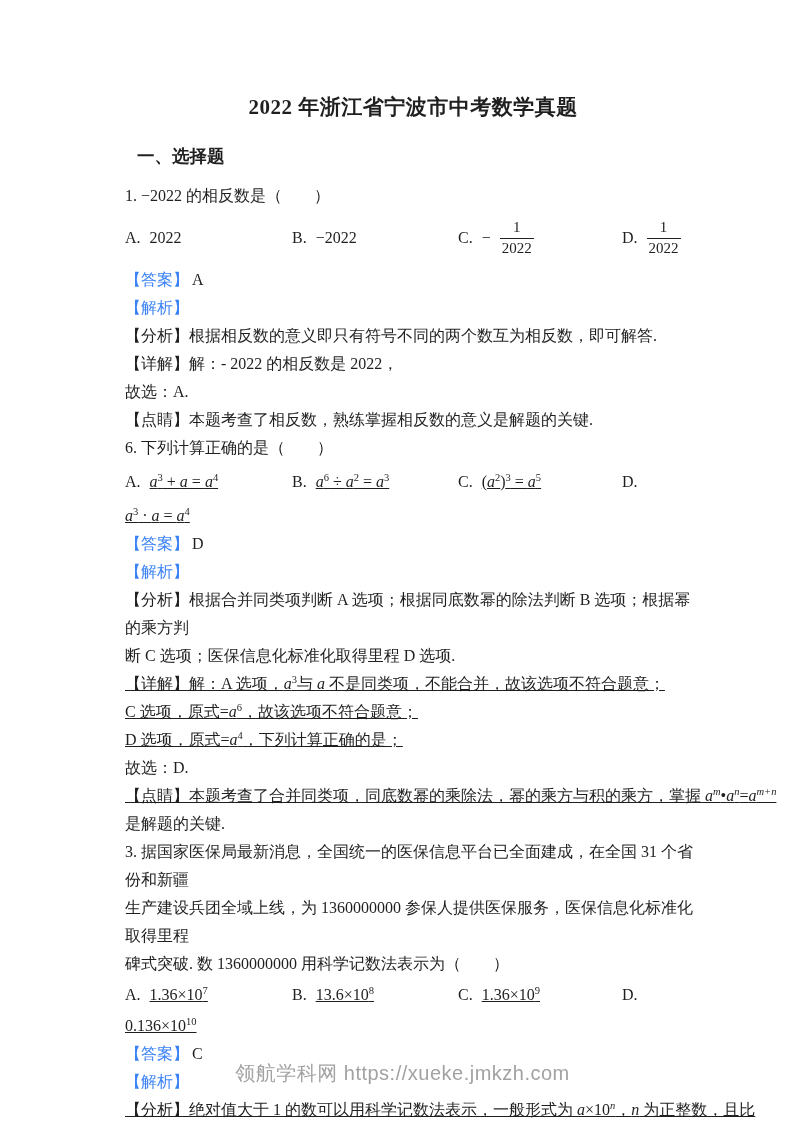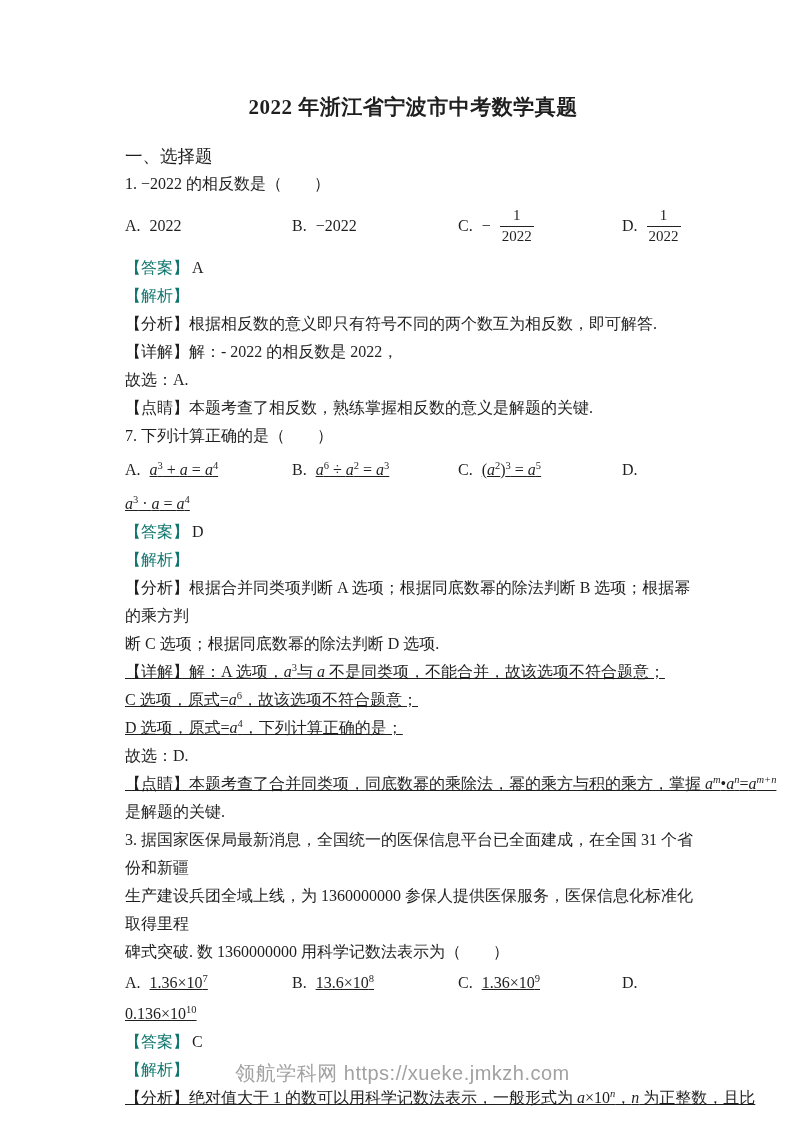--- a/index.html
+++ b/index.html
@@ -7,23 +7,23 @@
     position:relative; width:793px; height:1122px; background:#ffffff;
     font-family:"Liberation Serif","DejaVu Serif",serif; color:#1f1f1f;
     overflow:hidden;
     padding-left:12px;
   }
   .content { padding:92px 104px 0 113px; }
   .doc-title {
     font-size:21px; font-weight:bold; text-align:center;
     margin:0 0 20px 0; letter-spacing:0.5px; line-height:30px;
   }
-  .section-hdr { font-weight:normal; font-size:17.5px; line-height:28px; margin:0; }
+  .section-hdr { font-weight:bold; font-size:17.5px; line-height:28px; margin:12px; }
   .line { margin:0; font-size:16px; line-height:28px; }
-  .tag { color:#0f766e; }
+  .tag { color:#3b82f6; }
   .ans-val { margin-left:3px; }
   .m span, .m sup { font-family:"Liberation Serif","DejaVu Serif",serif; }
   .m { white-space:pre;text-decoration:underline; }
   .vi { font-style:italic; }
   sup { font-size:10.5px; line-height:0; }
   .opts-row {
     display:grid; grid-template-columns:167px 166px 164px 1fr;
     font-size:16px; align-items:center;
   }
   .opts-row.tall { height:56px; }
@@ -78,21 +78,21 @@
       </span>
     </div>
 
     <p class="line"><span class="tag">【答案】</span><span class="ans-val">A</span></p>
     <p class="line"><span class="tag">【解析】</span></p>
     <p class="line">【分析】根据相反数的意义即只有符号不同的两个数互为相反数，即可解答.</p>
     <p class="line">【详解】解：- 2022 的相反数是 2022，</p>
     <p class="line">故选：A.</p>
     <p class="line">【点睛】本题考查了相反数，熟练掌握相反数的意义是解题的关键.</p>
 
-    <p class="line">7. 下列计算正确的是（　　）</p>
+    <p class="line">6. 下列计算正确的是（　　）</p>
 
     <div class="opts-row mid">
       <span class="opt">
         <span class="opt-label">A.</span>
         <span class="m"><span class="vi">a</span><sup>3</sup><span> + </span><span class="vi">a</span><span> = </span><span class="vi">a</span><sup>4</sup></span>
       </span>
       <span class="opt">
         <span class="opt-label">B.</span>
         <span class="m"><span class="vi">a</span><sup>6</sup><span> ÷ </span><span class="vi">a</span><sup>2</sup><span> = </span><span class="vi">a</span><sup>3</sup></span>
       </span>
@@ -102,21 +102,21 @@
       </span>
       <span class="opt">
         <span class="opt-label">D.</span>
       </span>
     </div>
 
     <p class="line m"><span class="vi">a</span><sup>3</sup><span> · </span><span class="vi">a</span><span> = </span><span class="vi">a</span><sup>4</sup></p>
     <p class="line"><span class="tag">【答案】</span><span class="ans-val">D</span></p>
     <p class="line"><span class="tag">【解析】</span></p>
     <p class="line">【分析】根据合并同类项判断 A 选项；根据同底数幂的除法判断 B 选项；根据幂的乘方判</p>
-    <p class="line">断 C 选项；根据同底数幂的除法判断 D 选项.</p>
+    <p class="line">断 C 选项；医保信息化标准化取得里程 D 选项.</p>
     <p class="line m"><span>【详解】解：A 选项，</span><span class="vi">a</span><sup>3</sup><span>与 </span><span class="vi">a</span><span> 不是同类项，不能合并，故该选项不符合题意；</span></p>
     <p class="line m"><span>C 选项，原式=</span><span class="vi">a</span><sup>6</sup><span>，故该选项不符合题意；</span></p>
     <p class="line m"><span>D 选项，原式=</span><span class="vi">a</span><sup>4</sup><span>，下列计算正确的是；</span></p>
     <p class="line">故选：D.</p>
     <p class="line m"><span>【点睛】本题考查了合并同类项，同底数幂的乘除法，幂的乘方与积的乘方，掌握 </span><span class="vi">a</span><sup class="vi">m</sup><span>•</span><span class="vi">a</span><sup class="vi">n</sup><span>=</span><span class="vi">a</span><sup class="vi">m+n</sup></p>
     <p class="line">是解题的关键.</p>
 
     <p class="line">3. 据国家医保局最新消息，全国统一的医保信息平台已全面建成，在全国 31 个省份和新疆</p>
     <p class="line">生产建设兵团全域上线，为 1360000000 参保人提供医保服务，医保信息化标准化取得里程</p>
     <p class="line">碑式突破. 数 1360000000 用科学记数法表示为（　　）</p>

